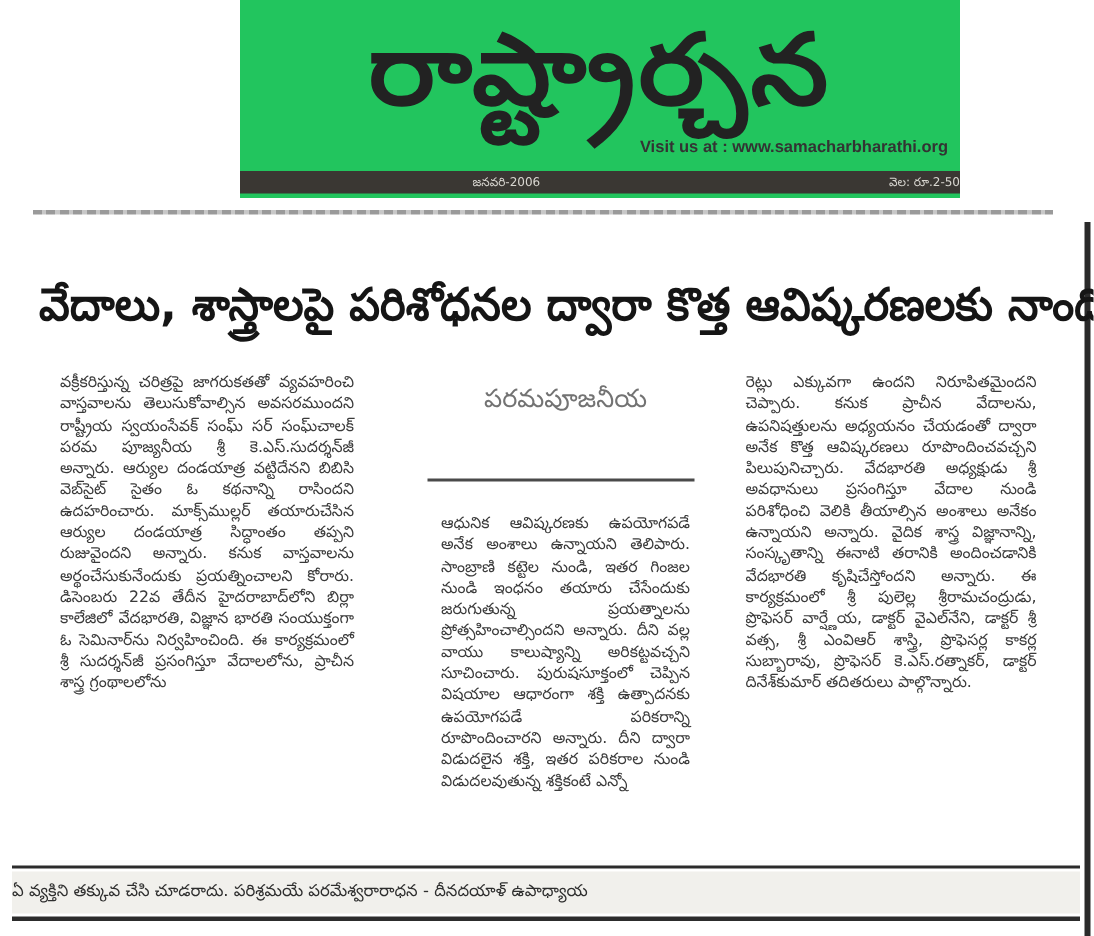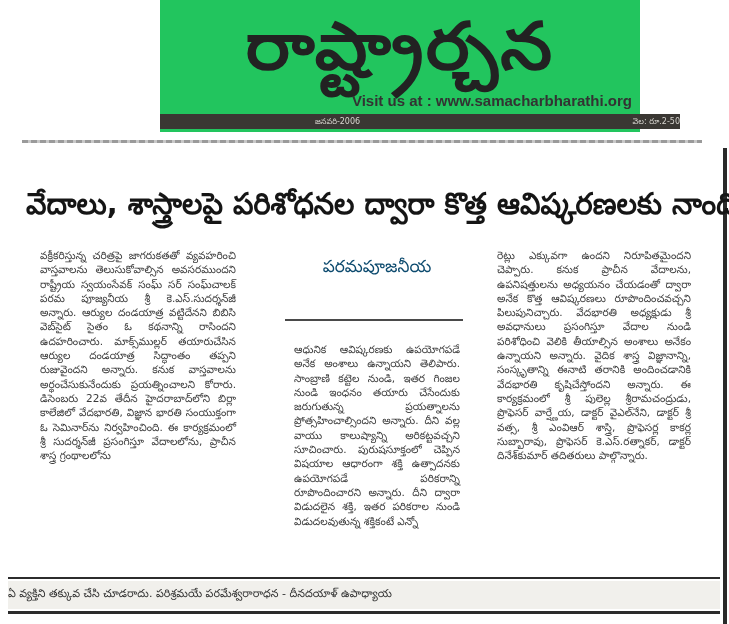--- a/index.html
+++ b/index.html
@@ -39,35 +39,34 @@
       white-space: nowrap;
       transform: scaleX(1.12);
       transform-origin: center;
     }
     .masthead-url {
       position: absolute;
       right: 8px;
       top: 92px;
       font-family: "Liberation Sans", sans-serif;
       font-weight: bold;
-      font-size: 15px;
+      font-size: 11px;
       color: #333333;
       white-space: nowrap;
     }
     .date-strip {
       position: absolute;
       left: 160px;
       top: 114px;
       width: 480px;
       height: 15px;
       background: #3a3733;
       color: #d8d6d0;
       font-size: 8px;
       line-height: 15px;
-      padding-left: 40px;
     }
     .date-strip .issue-date {
       position: absolute;
       left: 155px;
       top: 0;
     }
     .date-strip .price {
       position: absolute;
       right: 0;
       top: 0;
@@ -129,21 +128,21 @@
       width: 218px;
     }
     .subhead {
       position: absolute;
       left: 282px;
       top: 252px;
       width: 190px;
       text-align: center;
       font-size: 17px;
       line-height: 28px;
-      color: #0c4a6e;
+      color: #737373;
     }
     .subhead-rule {
       position: absolute;
       left: 285px;
       top: 319px;
       width: 178px;
       height: 2px;
       background: #4a4a4a;
     }
     .footer-rule-top {

